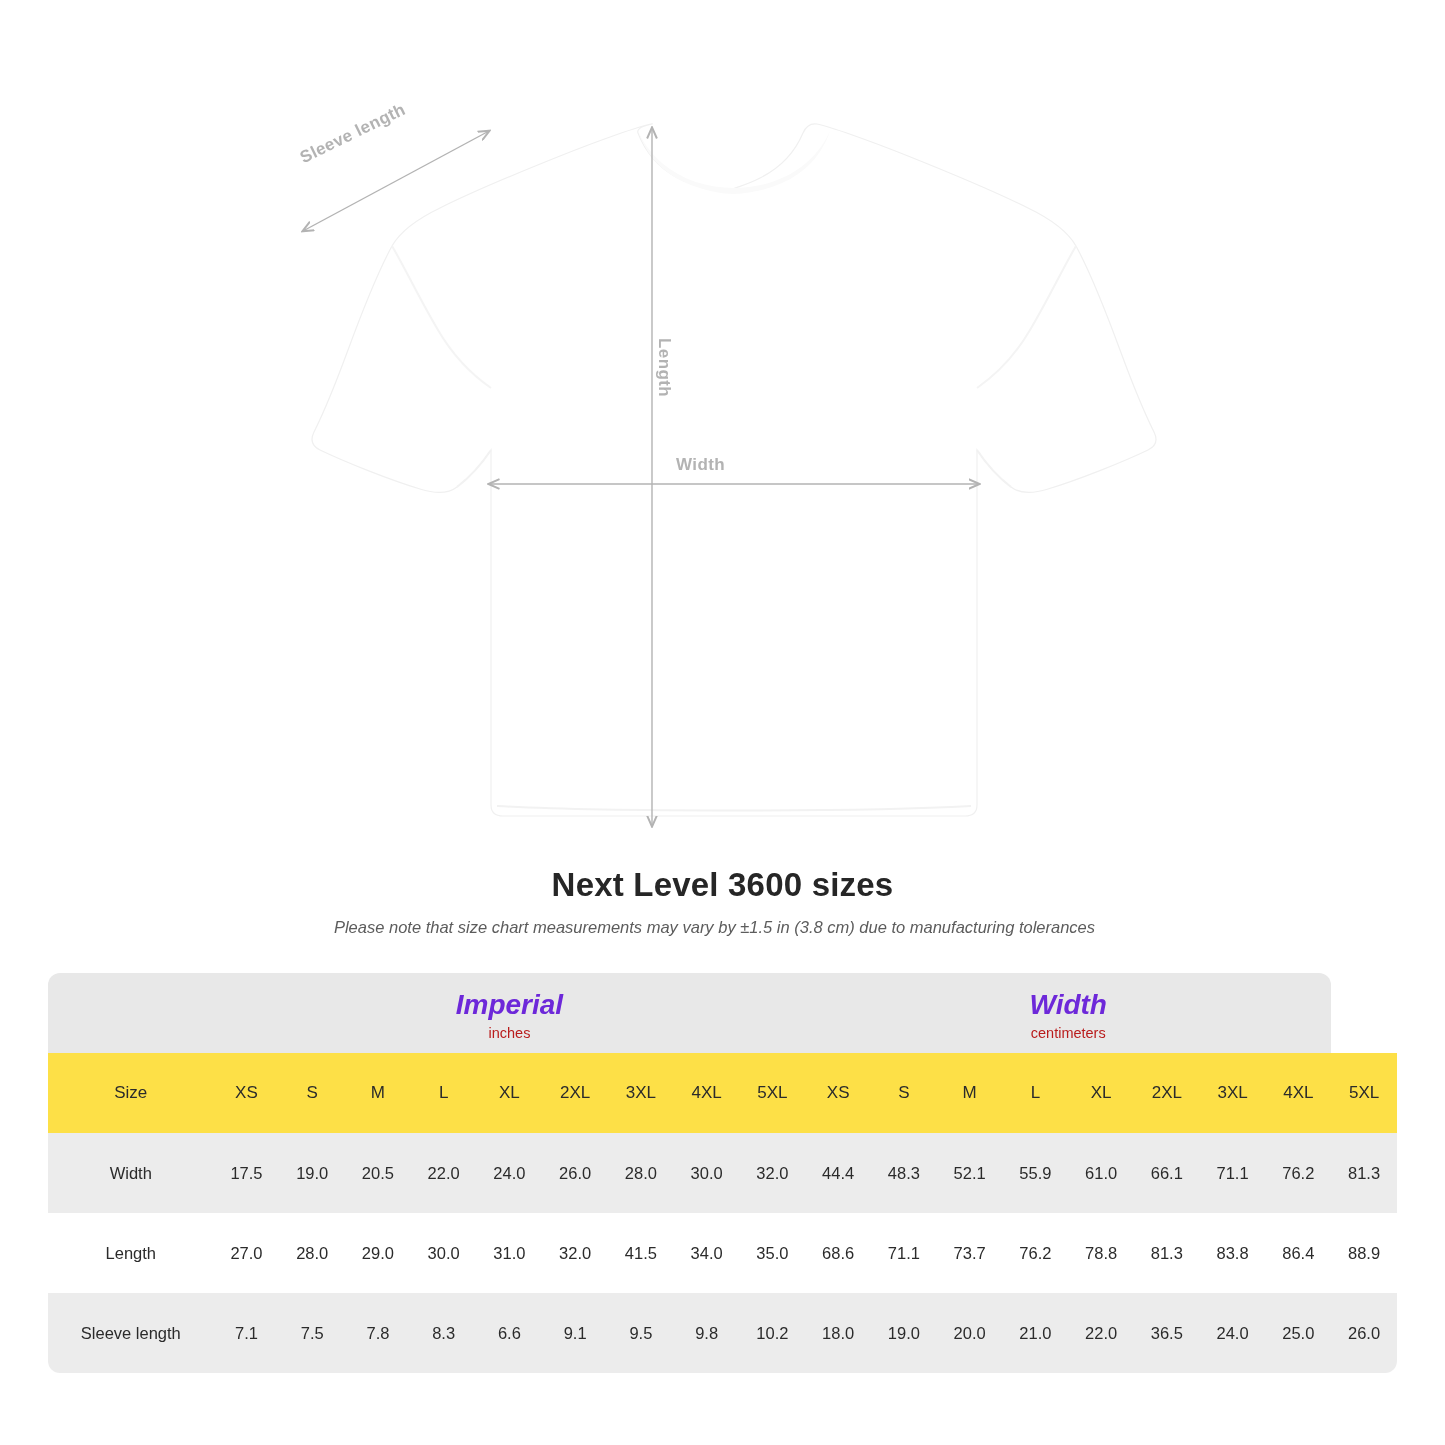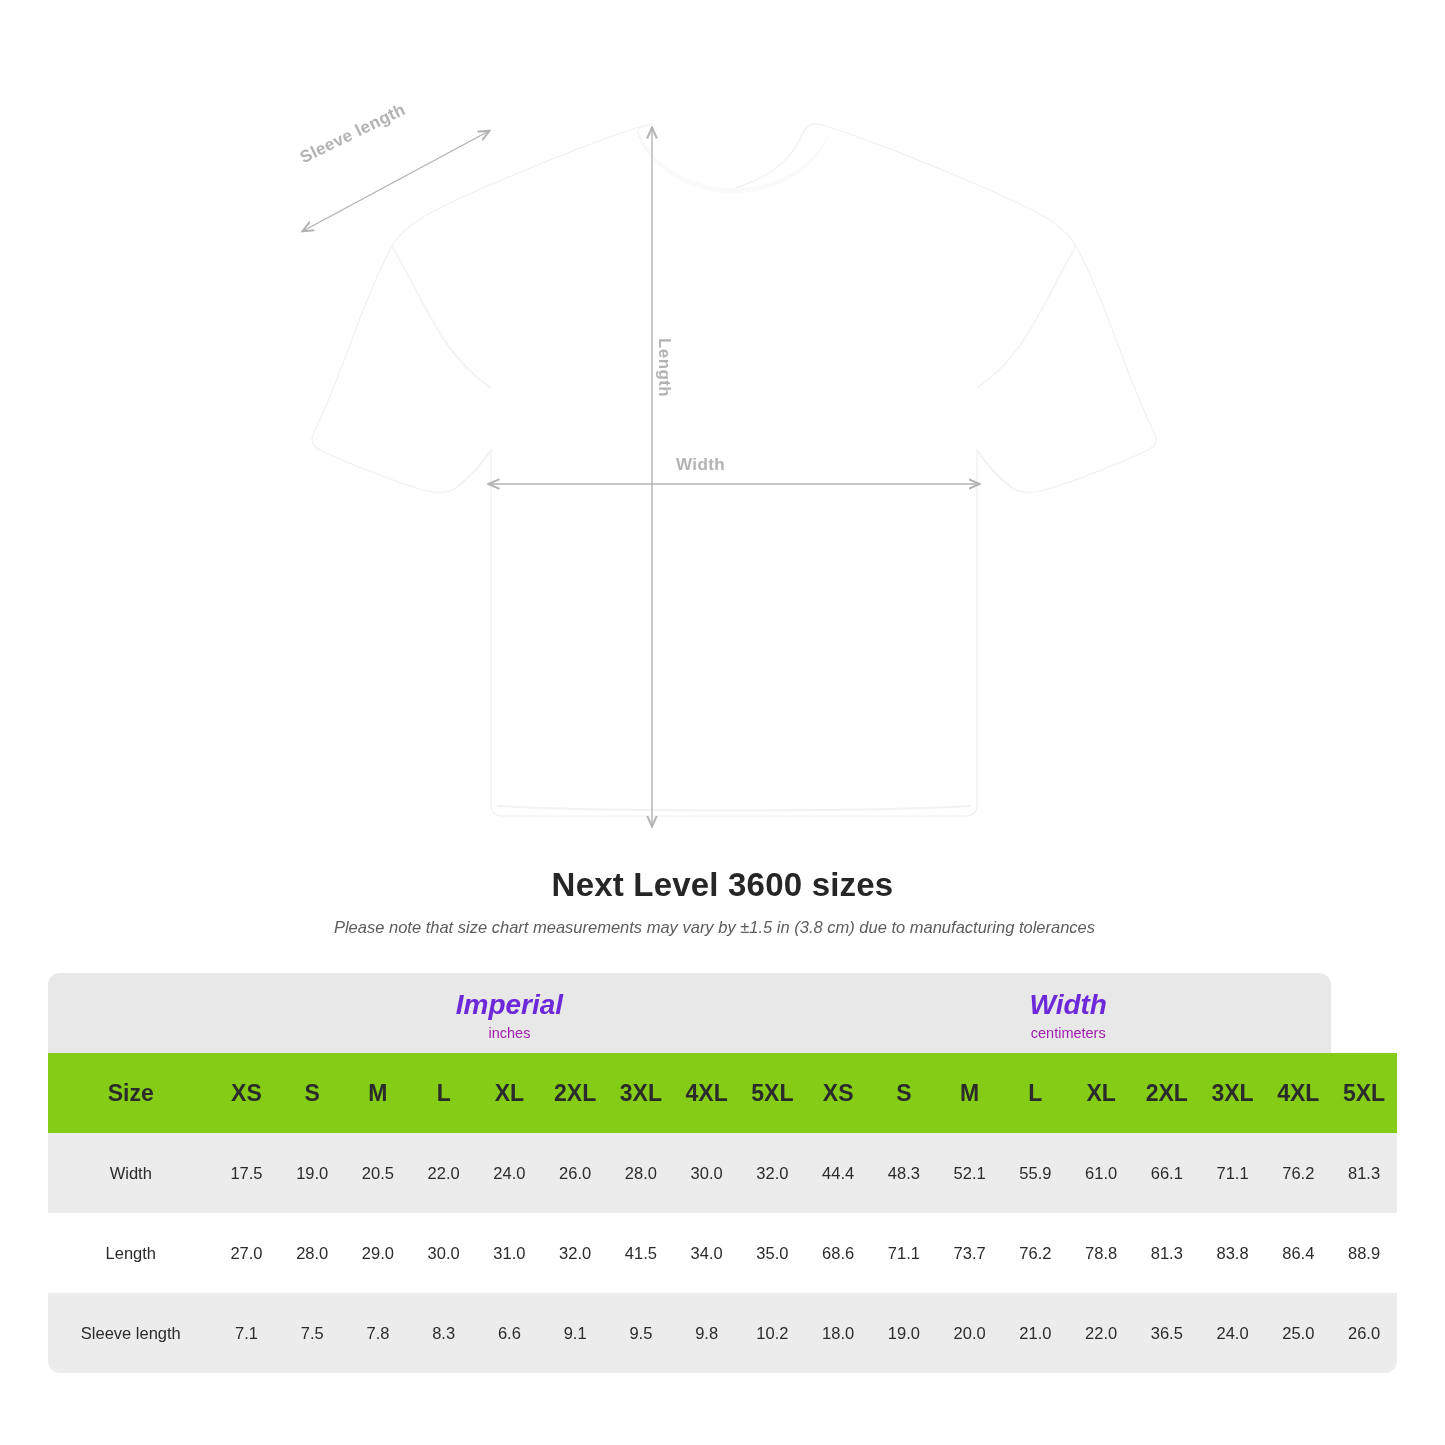--- a/index.html
+++ b/index.html
@@ -108,30 +108,30 @@
   .unit-name {
     font-size: 28px;
     font-style: italic;
     font-weight: bold;
     color: #6d28d9;
     line-height: 1.25;
     margin-top: 7px;
   }
   .unit-sub {
     font-size: 14.5px;
-    color: #a21caf;
+    color: #b91c1c;
     font-style: normal;
     font-weight: normal;
     line-height: 1.6;
     text-align: center;
   }
   tr.row-head td {
-    background: #84cc16;
-    font-weight: bold;
-    font-size: 23px;
+    background: #fde047;
+    font-weight: normal;
+    font-size: 17px;
     color: #2b2b2b;
   }
   tr.row-alt td {
     background: #ececec;
   }
   tr.row-plain td {
     background: #ffffff;
   }
   td.rowlabel {
     font-weight: bold;

